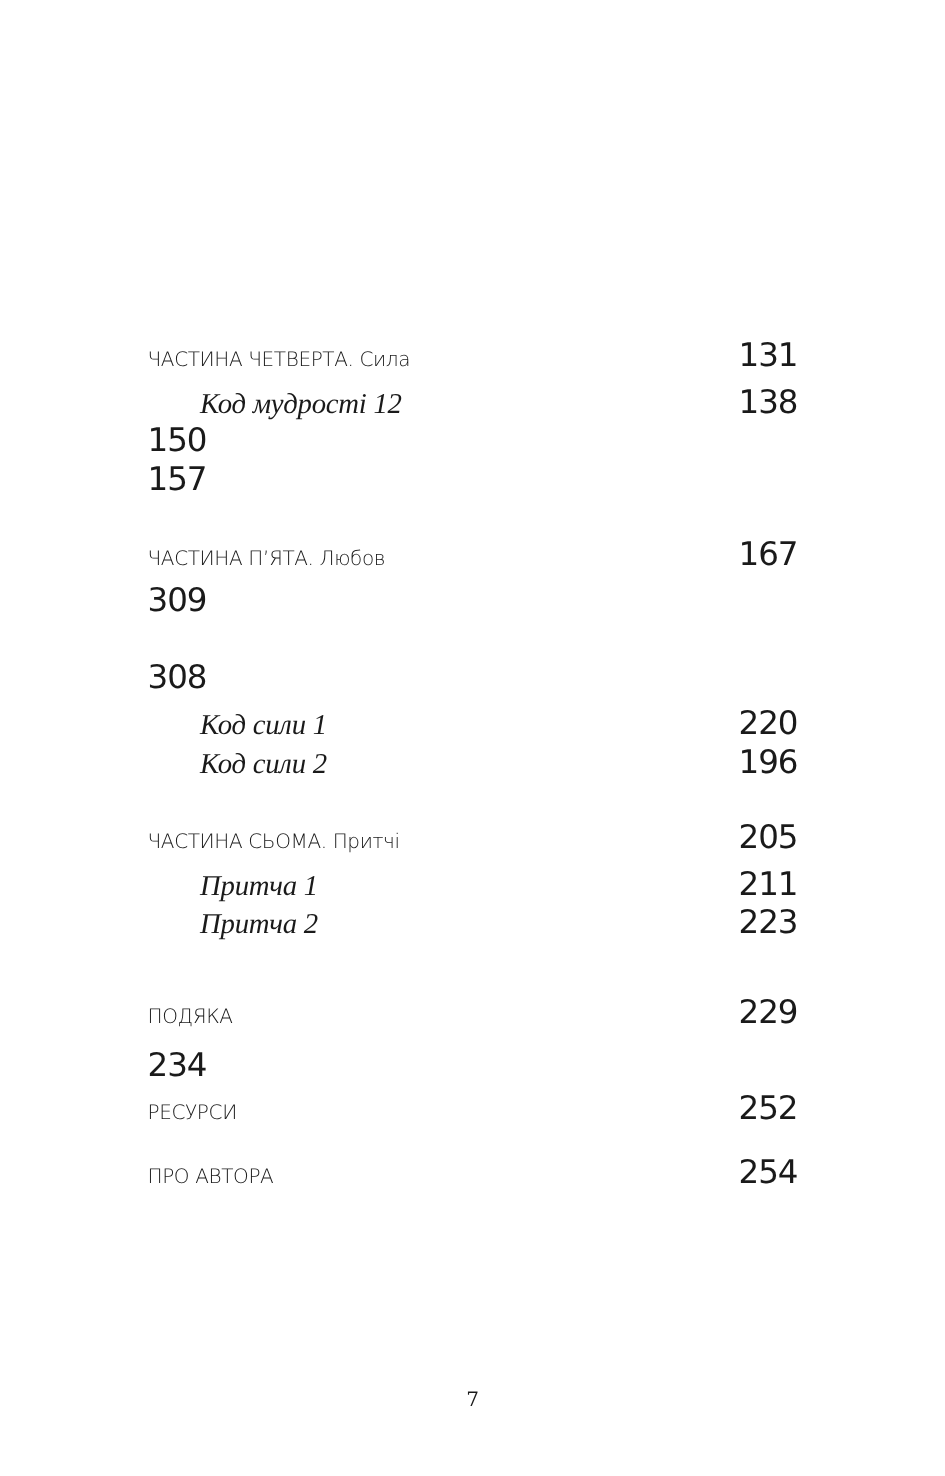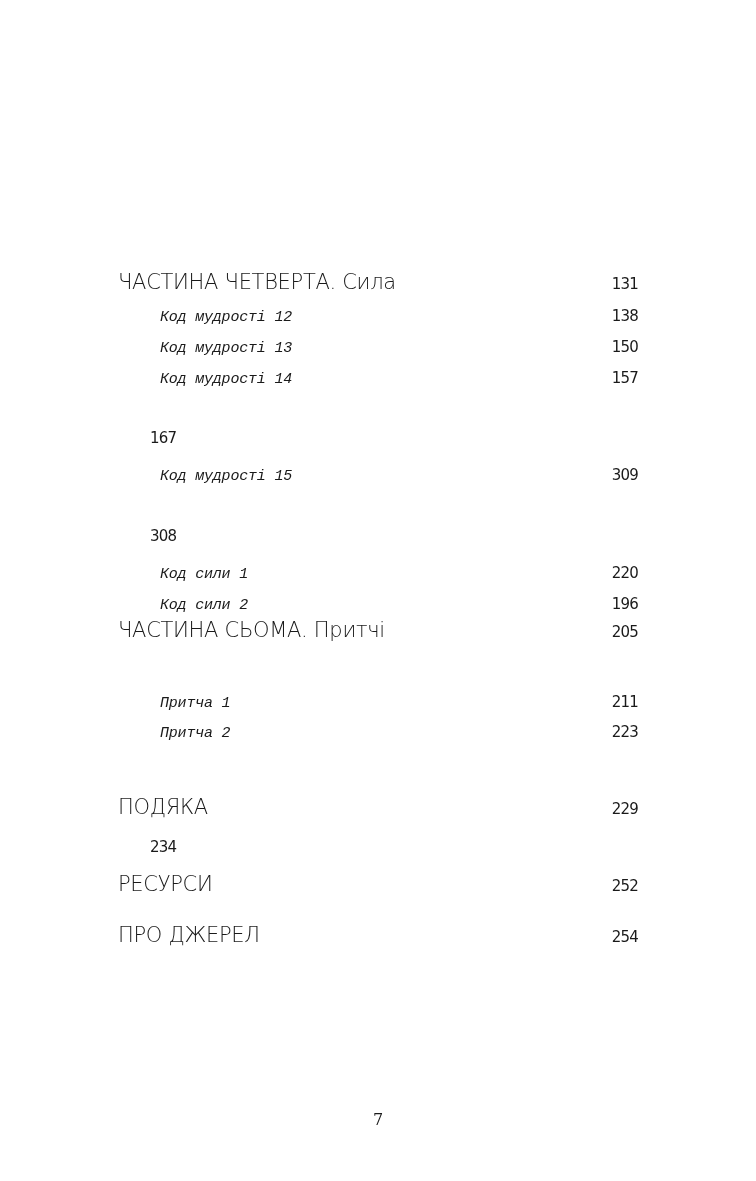--- a/index.html
+++ b/index.html
@@ -1,65 +1,63 @@
 <!DOCTYPE html>
 <html><head>
 <meta charset="utf-8">
 <style>
   html, body { margin: 0; padding: 0; background: #ffffff; }
   body { width: 756px; height: 1181px; position: relative; overflow: hidden; color: #1a1a1a; }
   .toc { position: absolute; left: 118px; width: 520px; top: 0; }
   .row { position: absolute; left: 0; width: 520px; display: flex; justify-content: space-between; align-items: baseline; }
-  .row.part .label, .row.main .label { font-family: "DejaVu Sans", sans-serif; font-size: 21px; letter-spacing: -0.3px; font-weight: 300; }
-  .row.sub .label { font-family: Liberation Mono, monospace; font-style: italic; font-size: 15px; padding-left: 42px; letter-spacing: -0.2px; }
-  .page { font-family: "DejaVu Sans", sans-serif; font-size: 15px; letter-spacing: -0.8px; margin-left: 32px; }
+  .row.part .label, .row.main .label { font-family: "DejaVu Sans", sans-serif; font-size: 16px; letter-spacing: -0.3px; font-weight: 300; }
+  .row.sub .label { font-family: Liberation Serif, serif; font-style: italic; font-size: 23px; padding-left: 42px; letter-spacing: -0.2px; }
+  .page { font-family: "DejaVu Sans", sans-serif; font-size: 26px; letter-spacing: -0.8px; }
   .folio { position: absolute; top: 1110px; left: 0; width: 756px; text-align: center; font-family: "DejaVu Serif", serif; font-size: 16px; }
 </style>
 </head>
 <body>
 
 <div class="toc">
   <div class="row part" style="top:270px">
     <span class="label">ЧАСТИНА ЧЕТВЕРТА. Сила</span>
     <span class="page">131</span>
   </div>
   <div class="row sub" style="top:307px">
     <span class="label">Код мудрості 12</span>
     <span class="page">138</span>
   </div>
   <div class="row sub" style="top:338px">
-    <span class="label">Код мудрості 13</span>
     <span class="page">150</span>
   </div>
   <div class="row sub" style="top:369px">
-    <span class="label">Код мудрості 14</span>
     <span class="page">157</span>
   </div>
 
   <div class="row part" style="top:429px">
+    <span class="label">ЧАСТИНА П’ЯТА. Любов</span>
     <span class="page">167</span>
   </div>
   <div class="row sub" style="top:466px">
-    <span class="label">Код мудрості 15</span>
     <span class="page">309</span>
   </div>
 
   <div class="row part" style="top:527px">
     <span class="page">308</span>
   </div>
   <div class="row sub" style="top:564px">
     <span class="label">Код сили 1</span>
     <span class="page">220</span>
   </div>
   <div class="row sub" style="top:595px">
     <span class="label">Код сили 2</span>
     <span class="page">196</span>
   </div>
 
-  <div class="row part" style="top:618px">
+  <div class="row part" style="top:655px">
     <span class="label">ЧАСТИНА СЬОМА. Притчі</span>
     <span class="page">205</span>
   </div>
   <div class="row sub" style="top:693px">
     <span class="label">Притча 1</span>
     <span class="page">211</span>
   </div>
   <div class="row sub" style="top:723px">
     <span class="label">Притча 2</span>
     <span class="page">223</span>
@@ -70,18 +68,18 @@
     <span class="page">229</span>
   </div>
   <div class="row main" style="top:838px">
     <span class="page">234</span>
   </div>
   <div class="row main" style="top:872px">
     <span class="label">РЕСУРСИ</span>
     <span class="page">252</span>
   </div>
   <div class="row main" style="top:923px">
-    <span class="label">ПРО ДЖЕРЕЛ</span>
+    <span class="label">ПРО АВТОРА</span>
     <span class="page">254</span>
   </div>
 </div>
 
 <div class="folio">7</div>
 
 </body></html>

